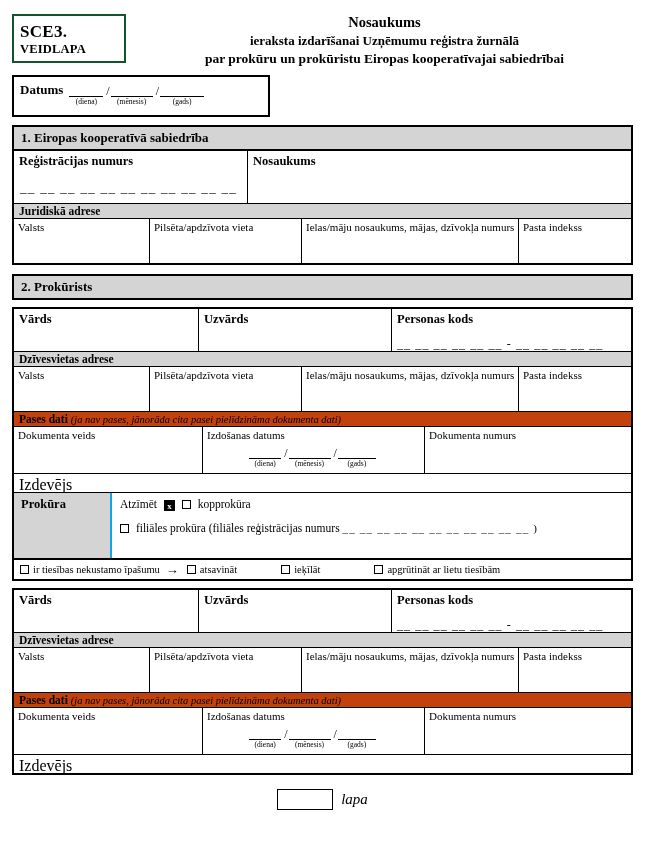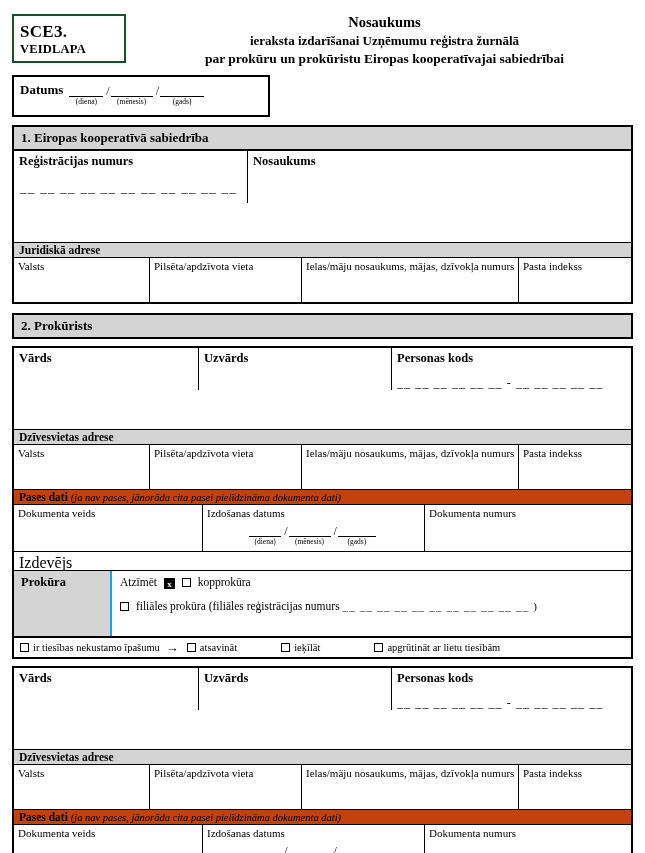--- a/index.html
+++ b/index.html
@@ -86,21 +86,20 @@
     font-weight: bold;
     padding: 3px 0 3px 7px;
   }
   .sub-bar {
     background: #d4d4d4;
     border-top: 1px solid #000;
     border-bottom: 1px solid #000;
     font-size: 11.5px;
     font-weight: bold;
     padding: 1px 0 1px 5px;
-    margin-top: 39px;
   }
 
   
   .datums-wrap {
     margin-top: 8px;
     height: 42px;
     display: flex;
   }
   .datums-left {
     width: 258px;

